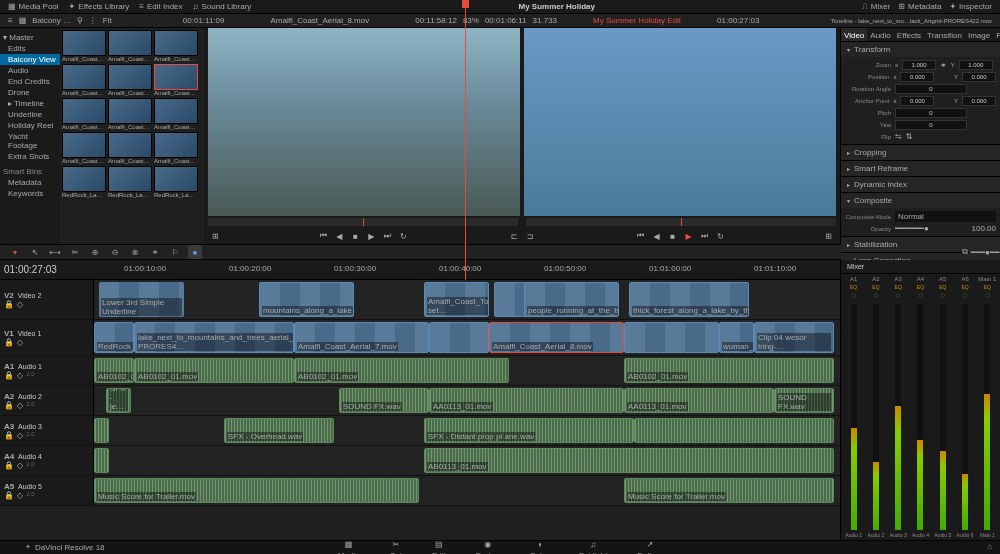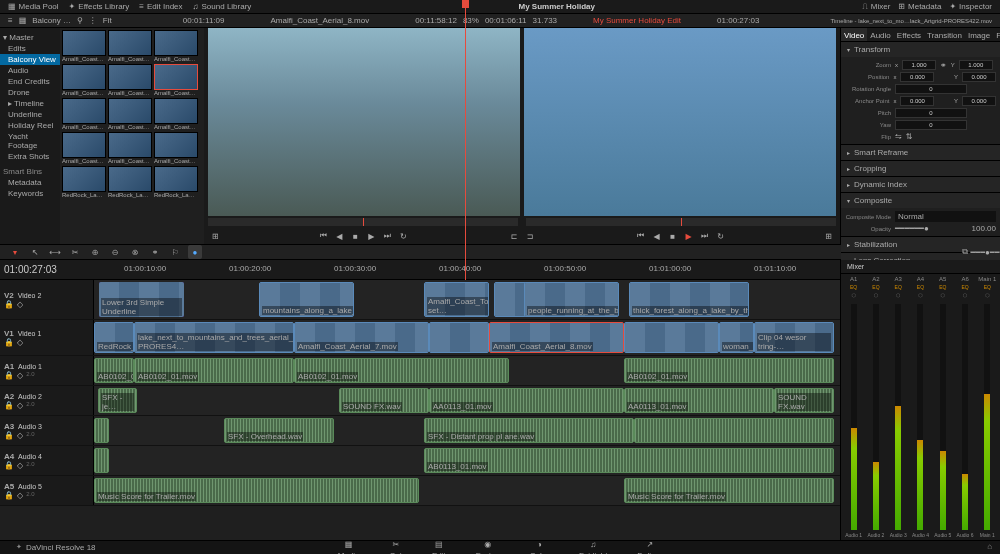--- a/index.html
+++ b/index.html
@@ -77,21 +77,21 @@
 .mixer-strips{flex:1;display:flex;padding:2px;gap:1px}
 .strip{flex:1;display:flex;flex-direction:column;align-items:center;gap:2px}
 .strip-lbl{font-size:6px;color:#888}
 .strip-eq{font-size:5px;color:#c80}
 .meter{width:6px;flex:1;background:#111;position:relative;margin-top:4px}
 .meter-fill{position:absolute;bottom:0;left:0;right:0;background:linear-gradient(180deg,#c80 0%,#8c0 20%,#4a0 100%)}
 .bottom-nav{height:18px;background:#141414;display:flex;align-items:center;justify-content:center;gap:30px;border-top:1px solid #000}
 .nav-btn{display:flex;flex-direction:column;align-items:center;gap:1px;cursor:pointer;font-size:6px;color:#666}
 .nav-btn.act{color:#e64b3d}
 .nav-icn{width:12px;height:10px;display:flex;align-items:center;justify-content:center}
-.logo{position:absolute;bottom:2px;left:16px;font-size:7px;color:#888;display:flex;align-items:flex-start;gap:4px}
+.logo{position:absolute;bottom:2px;left:25px;font-size:7px;color:#888;display:flex;align-items:flex-start;gap:4px}
 .home-icn{position:absolute;bottom:3px;right:8px;color:#888}
 </style>
 </head>
 <body>
 
 <div class="top-bar">
   <div>
     <span class="tab-btn">▦ <span>Media Pool</span></span>
     <span class="tab-btn">✦ <span>Effects Library</span></span>
     <span class="tab-btn">≡ <span>Edit Index</span></span>
@@ -307,24 +307,24 @@
           </div>
         <div class="insp-row">
             <span class="lbl">Flip</span>
             <span>⇋</span>
             <span>⇅</span>
           </div>
       </div>
     </div>
     <div id="insp-sections">
         <div class="insp-sec">
+          <div class="insp-sec-hdr">Cropping</div>
+        </div>
+        <div class="insp-sec">
           <div class="insp-sec-hdr">Smart Reframe</div>
-        </div>
-        <div class="insp-sec">
-          <div class="insp-sec-hdr">Cropping</div>
         </div>
         <div class="insp-sec">
           <div class="insp-sec-hdr">Dynamic Index</div>
         </div>
         <div class="insp-sec open">
           <div class="insp-sec-hdr">Composite</div>
           <div class="insp-body">
             <div class="insp-row">
               <span class="lbl">Composite Mode</span>
               <span style="flex:1;background:#111;padding:1px 3px">Normal</span>
@@ -479,21 +479,21 @@
               <span style="position:relative;background:rgba(0,0,0,.4);padding:0 1px">AB0102_01.mov</span>
             </div>
           </div>
         </div>
         <div class="track a">
           <div class="track-hdr">
             <div class="name"><b>A2</b> &nbsp;Audio 2</div>
             <div class="ctrls"><span>🔒</span> <span>◇</span> 2.0</div>
           </div>
           <div class="track-content">
-            <div class="clip audio" style="left:4px;width:39px">
+            <div class="clip audio" style="left:12px;width:25px">
               <div class="wave"></div>
               <span style="position:relative;background:rgba(0,0,0,.4);padding:0 1px">SFX - je…</span>
             </div>
             <div class="clip audio" style="left:245px;width:90px">
               <div class="wave"></div>
               <span style="position:relative;background:rgba(0,0,0,.4);padding:0 1px">SOUND FX.wav</span>
             </div>
             <div class="clip audio" style="left:335px;width:195px">
               <div class="wave"></div>
               <span style="position:relative;background:rgba(0,0,0,.4);padding:0 1px">AA0113_01.mov</span>

